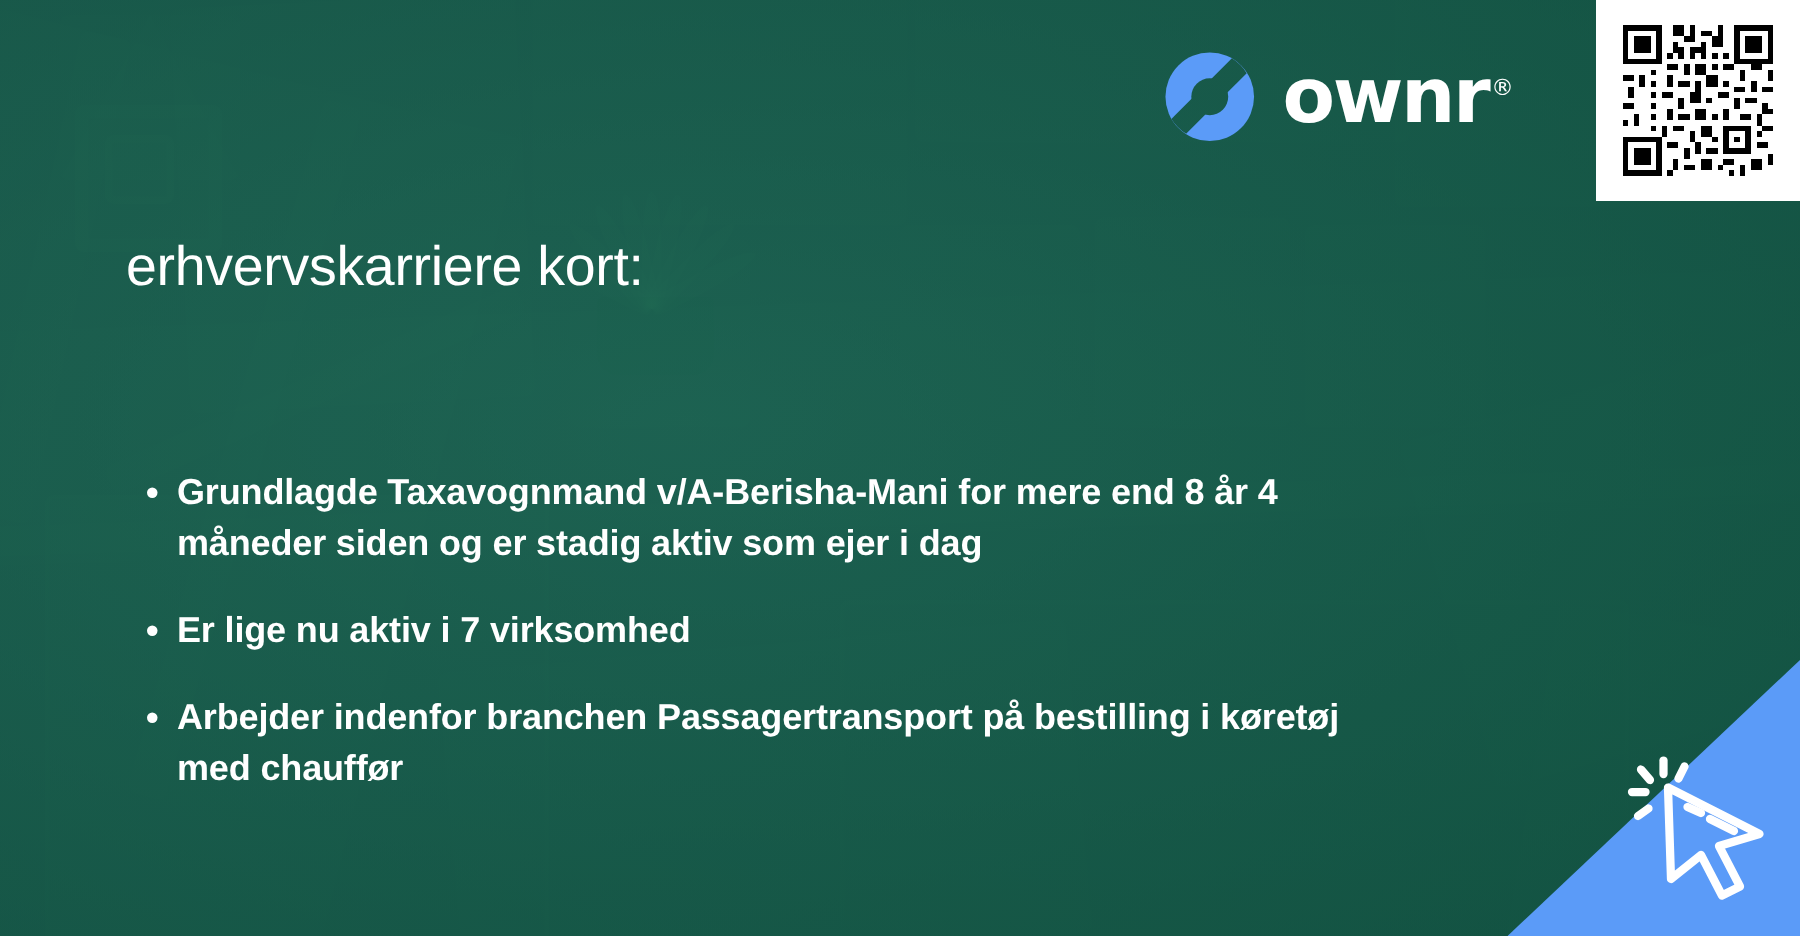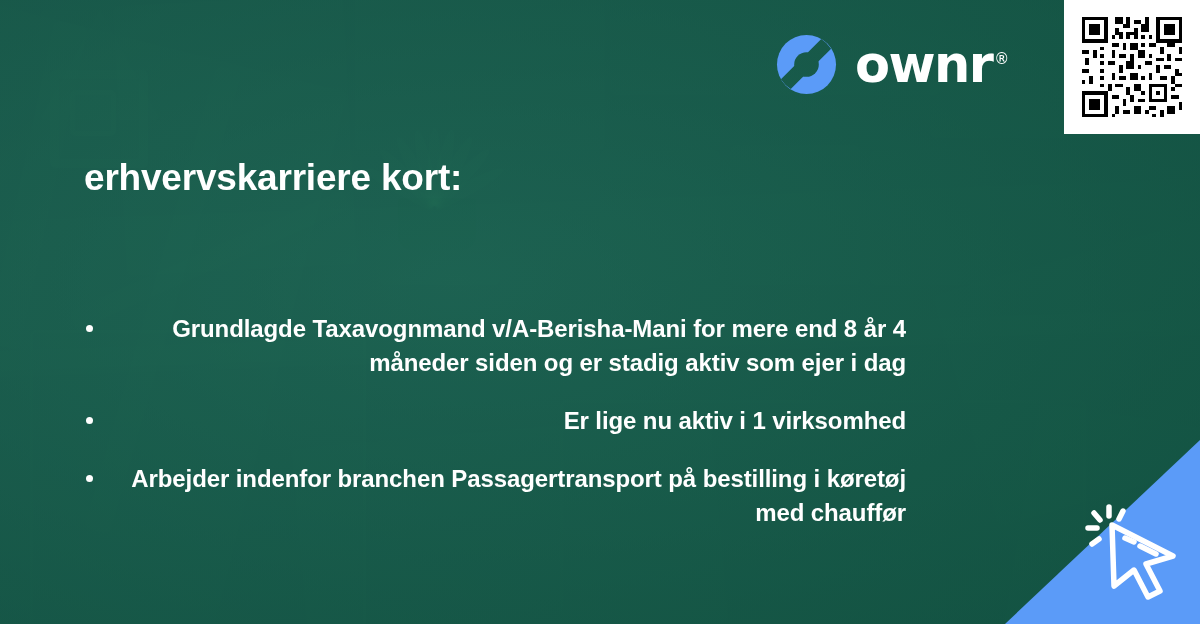--- a/index.html
+++ b/index.html
@@ -236,37 +236,36 @@
     font-size: 45px;
     font-weight: 700;
     line-height: 1.15;
     letter-spacing: -0.4px;
     margin: 0 0 2px 0;
     white-space: nowrap;
   }
   .headline-line2 {
     color: #ffffff;
     font-size: 37px;
-    font-weight: 700;
+    font-weight: 400;
     line-height: 1.2;
     letter-spacing: -0.2px;
     margin: 0;
     white-space: nowrap;
   }
 
   
   .facts {
     position: absolute;
-    left: 84px;
+    left: 96px;
     top: 312px;
     width: 880px;
     list-style: none;
     margin: 0;
     padding: 0;
-    text-align: right;
   }
   .fact-item {
     position: relative;
     color: #ffffff;
     font-size: 24px;
     font-weight: 700;
     line-height: 1.42;
     padding-left: 22px;
     margin-bottom: 24px;
     letter-spacing: -0.1px;
@@ -468,21 +467,21 @@
     <div class="headline-line2">erhvervskarriere kort:</div>
   </div>
 
   <ul class="facts">
     <li class="fact-item">
       <span class="fact-bullet"></span>
       <span>Grundlagde Taxavognmand v/A-Berisha-Mani for mere end 8 år 4 måneder siden og er stadig aktiv som ejer i dag</span>
     </li>
     <li class="fact-item">
       <span class="fact-bullet"></span>
-      <span>Er lige nu aktiv i 1 virksomhed</span>
+      <span>Er lige nu aktiv i 7 virksomhed</span>
     </li>
     <li class="fact-item">
       <span class="fact-bullet"></span>
       <span>Arbejder indenfor branchen Passagertransport på bestilling i køretøj med chauffør</span>
     </li>
   </ul>
 
   <div class="corner-triangle">
     <svg width="195" height="184" viewBox="0 0 195 184" xmlns="http://www.w3.org/2000/svg">
       <polygon points="195,0 195,184 0,184" fill="#5b9bf8"></polygon>

